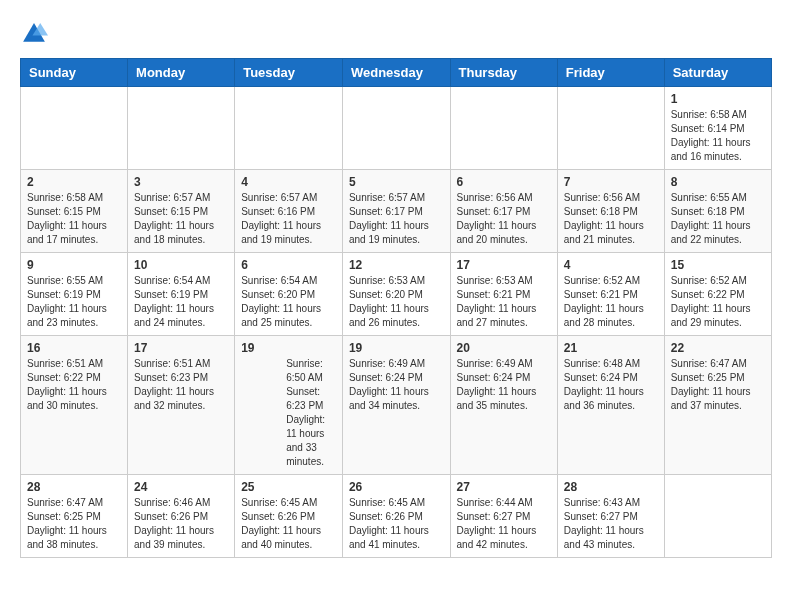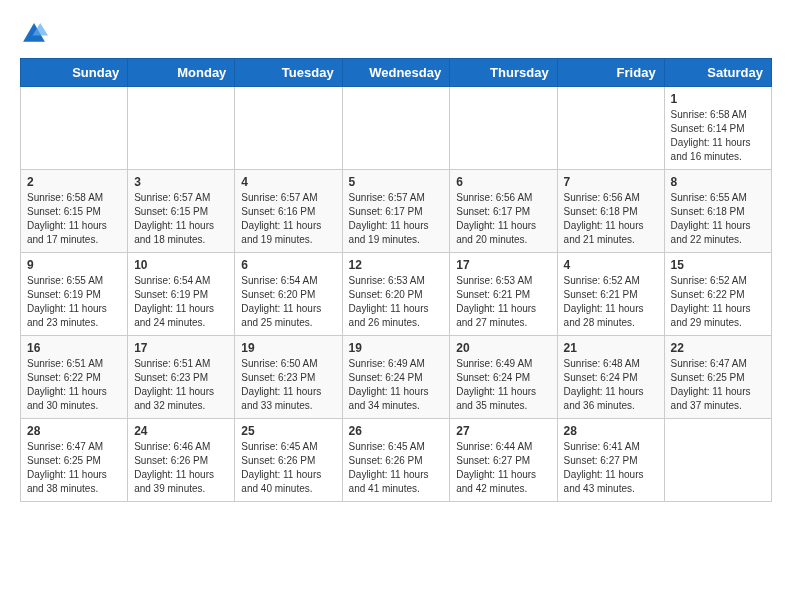--- a/index.html
+++ b/index.html
@@ -48,21 +48,21 @@
       width: 100%;
       border-collapse: collapse;
       border: 1px solid #ccc;
     }
     .calendar th {
       background-color: #1a6fc4;
       color: #fff;
       font-size: 13px;
       font-weight: bold;
       padding: 6px 8px;
-      text-align: right;
+      text-align: left;
       border: 1px solid #1560a8;
     }
     .calendar td {
       vertical-align: top;
       border: 1px solid #ccc;
       padding: 5px 6px;
       width: 108px;
       min-height: 80px;
       font-size: 10.5px;
       color: #333;
@@ -229,21 +229,21 @@
 Daylight: 11 hours and 30 minutes.</div>
         </td>
         <td>
           <span class="day-number">17</span>
           <div class="day-info" style="white-space: pre-line;">Sunrise: 6:51 AM
 Sunset: 6:23 PM
 Daylight: 11 hours and 32 minutes.</div>
         </td>
         <td>
           <span class="day-number">19</span>
-          <div class="day-info" style="white-space: pre-line;">Sunrise: 6:50 AM
+          <div class="day-info" style="white-space: pre-line; margin-left: 45px;">Sunrise: 6:50 AM
 Sunset: 6:23 PM
 Daylight: 11 hours and 33 minutes.</div>
         </td>
         <td>
           <span class="day-number">19</span>
           <div class="day-info" style="white-space: pre-line;">Sunrise: 6:49 AM
 Sunset: 6:24 PM
 Daylight: 11 hours and 34 minutes.</div>
         </td>
         <td>
@@ -291,20 +291,20 @@
 Daylight: 11 hours and 41 minutes.</div>
         </td>
         <td>
           <span class="day-number">27</span>
           <div class="day-info" style="white-space: pre-line;">Sunrise: 6:44 AM
 Sunset: 6:27 PM
 Daylight: 11 hours and 42 minutes.</div>
         </td>
         <td>
           <span class="day-number">28</span>
-          <div class="day-info" style="white-space: pre-line;">Sunrise: 6:41 AM
+          <div class="day-info" style="white-space: pre-line;">Sunrise: 6:43 AM
 Sunset: 6:27 PM
 Daylight: 11 hours and 43 minutes.</div>
         </td>
         <td class="empty-cell"></td>
       </tr>
     </tbody>
 </table>
 
 </body></html>

